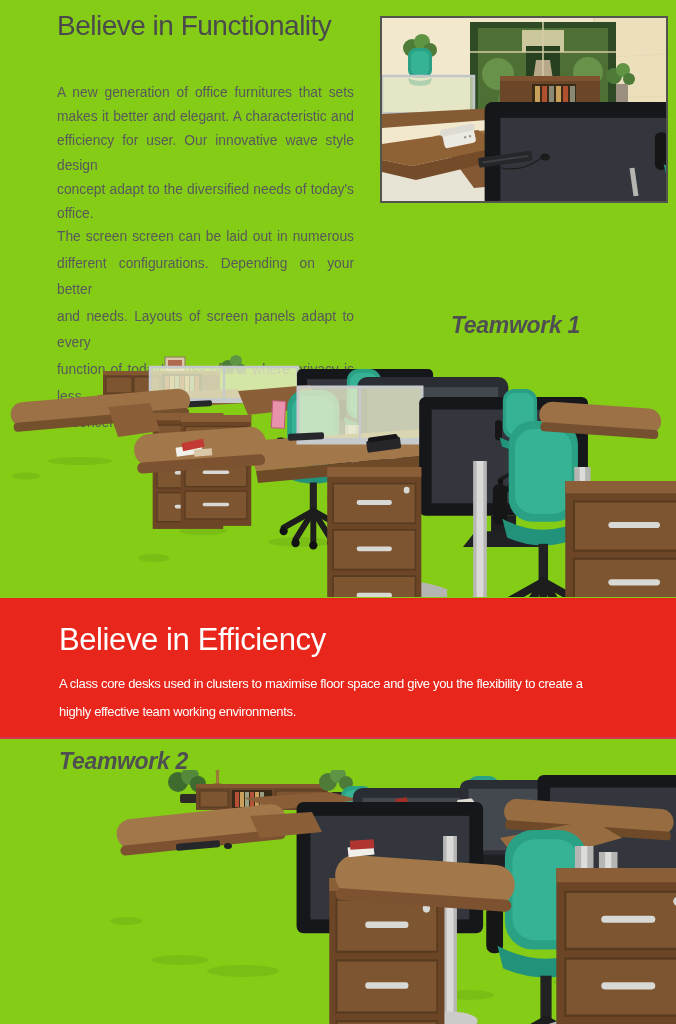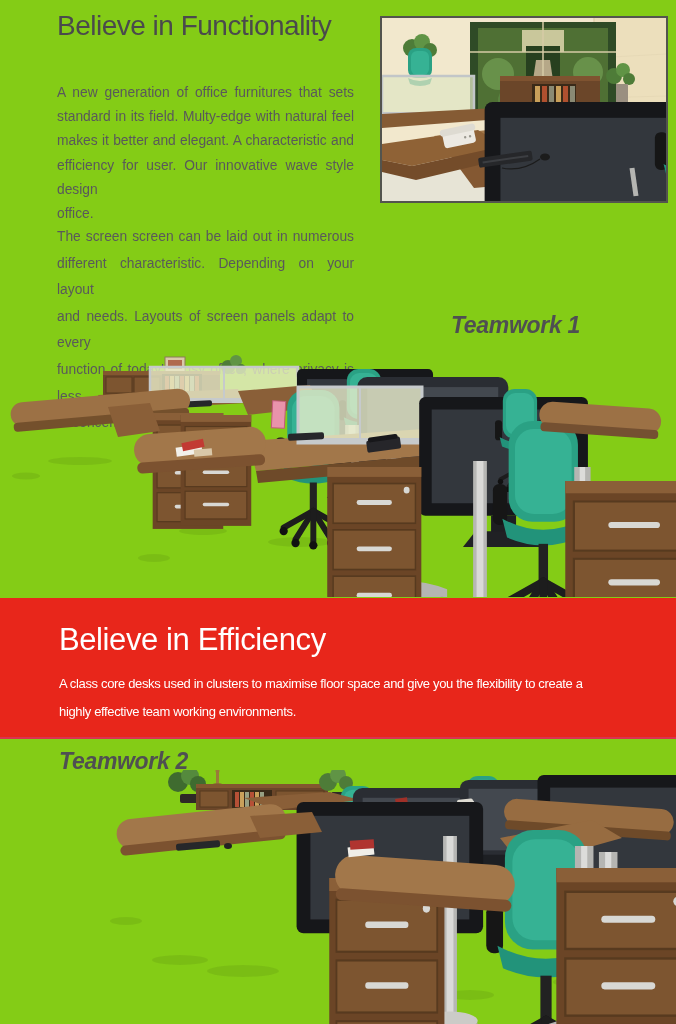--- a/index.html
+++ b/index.html
@@ -124,29 +124,29 @@
           <circle cx="44" cy="64" r="3" fill="#8f8f8d"></circle>
         </symbol>
       </defs>
     </svg>
   </div>
 
   <div class="h1">Believe in Functionality</div>
 
   <div class="para p1">
     <div class="jline">A new generation of office furnitures that sets</div>
-    <div class="jline">standard in its field. Multy-edge with natural feel</div>
     <div class="jline">makes it better and elegant. A characteristic and</div>
     <div class="jline">efficiency for user. Our innovative wave style design</div>
+    <div class="jline">concept adapt to the diversified needs of today's</div>
     <div class="jline last">office.</div>
   </div>
 
   <div class="para p2">
     <div class="jline">The screen screen can be laid out in numerous</div>
-    <div class="jline">different characteristic. Depending on your layout</div>
+    <div class="jline">different configurations. Depending on your better</div>
     <div class="jline">and needs. Layouts of screen panels adapt to every</div>
     <div class="jline">function of today's busy office, where privacy is less</div>
     <div class="jline last">of concern.</div>
   </div>
 
   <div class="photo">
     <svg width="284" height="183" viewBox="0 0 284 183">
       <rect width="284" height="183" fill="#f2e8cd"></rect>
       <rect x="212" width="72" height="160" fill="#ecdfbc"></rect>
       <line x1="212" y1="0" x2="212" y2="160" stroke="#e0d2ac" stroke-width="1.5"></line>

